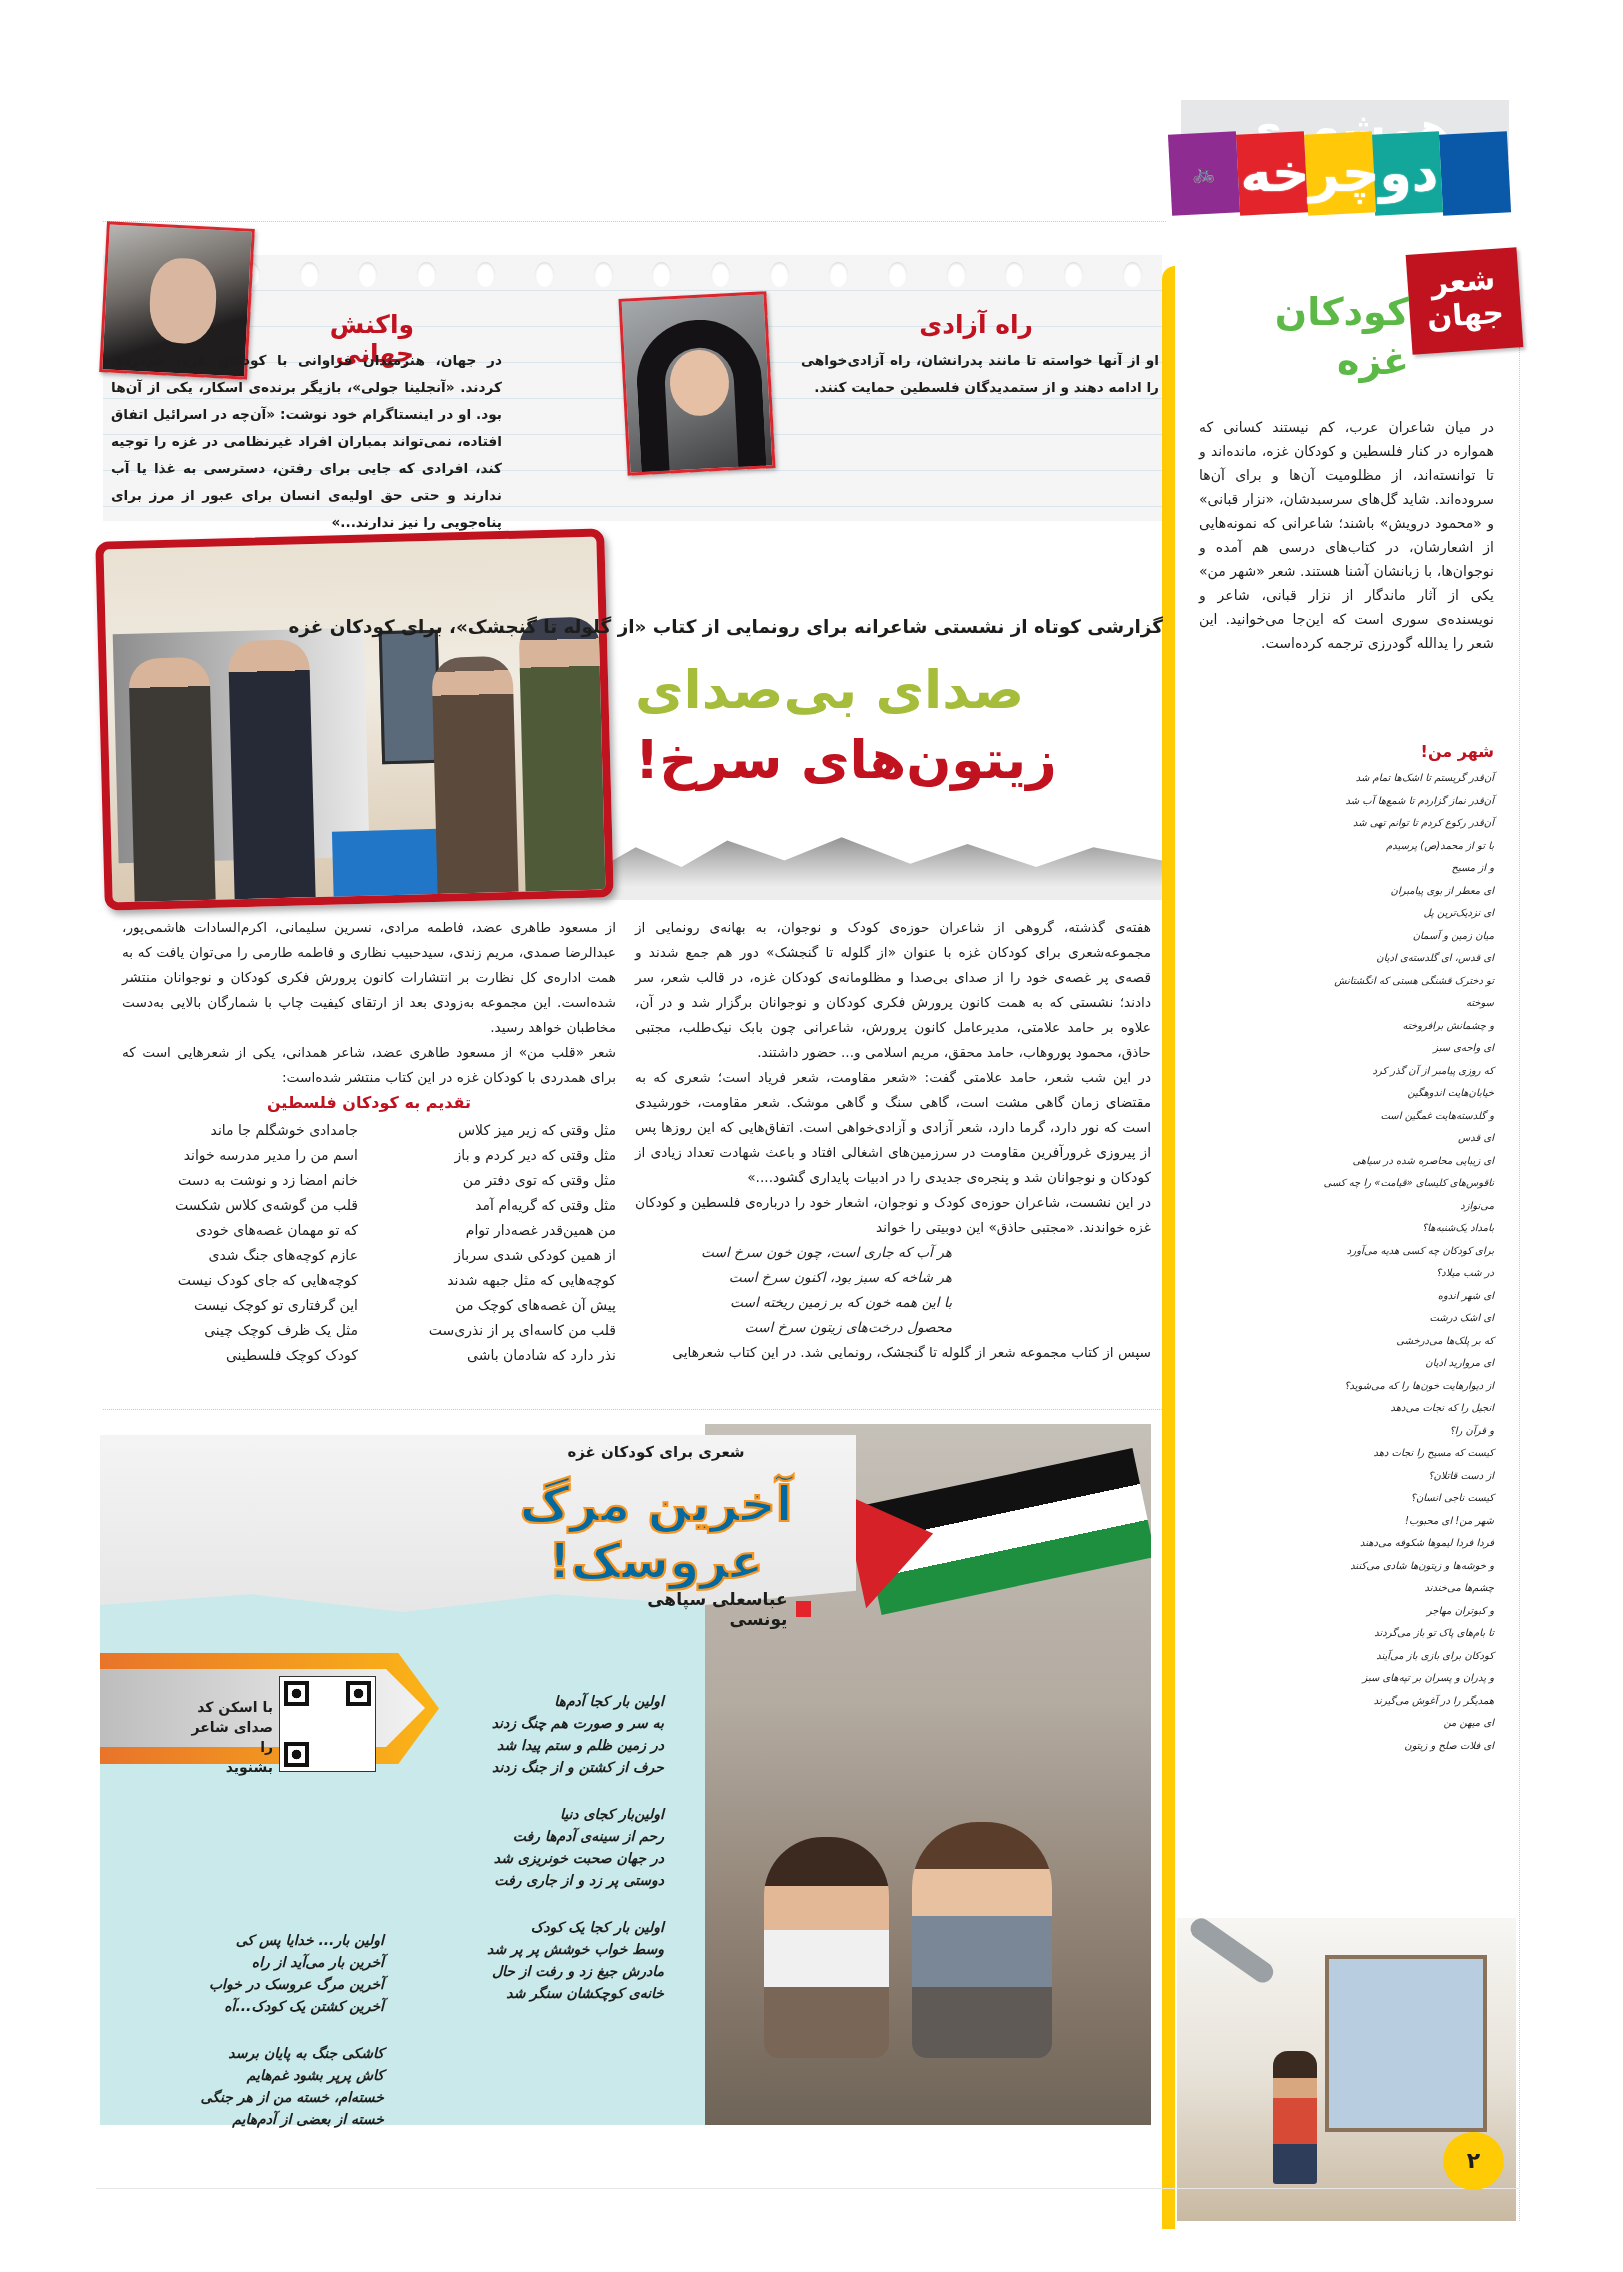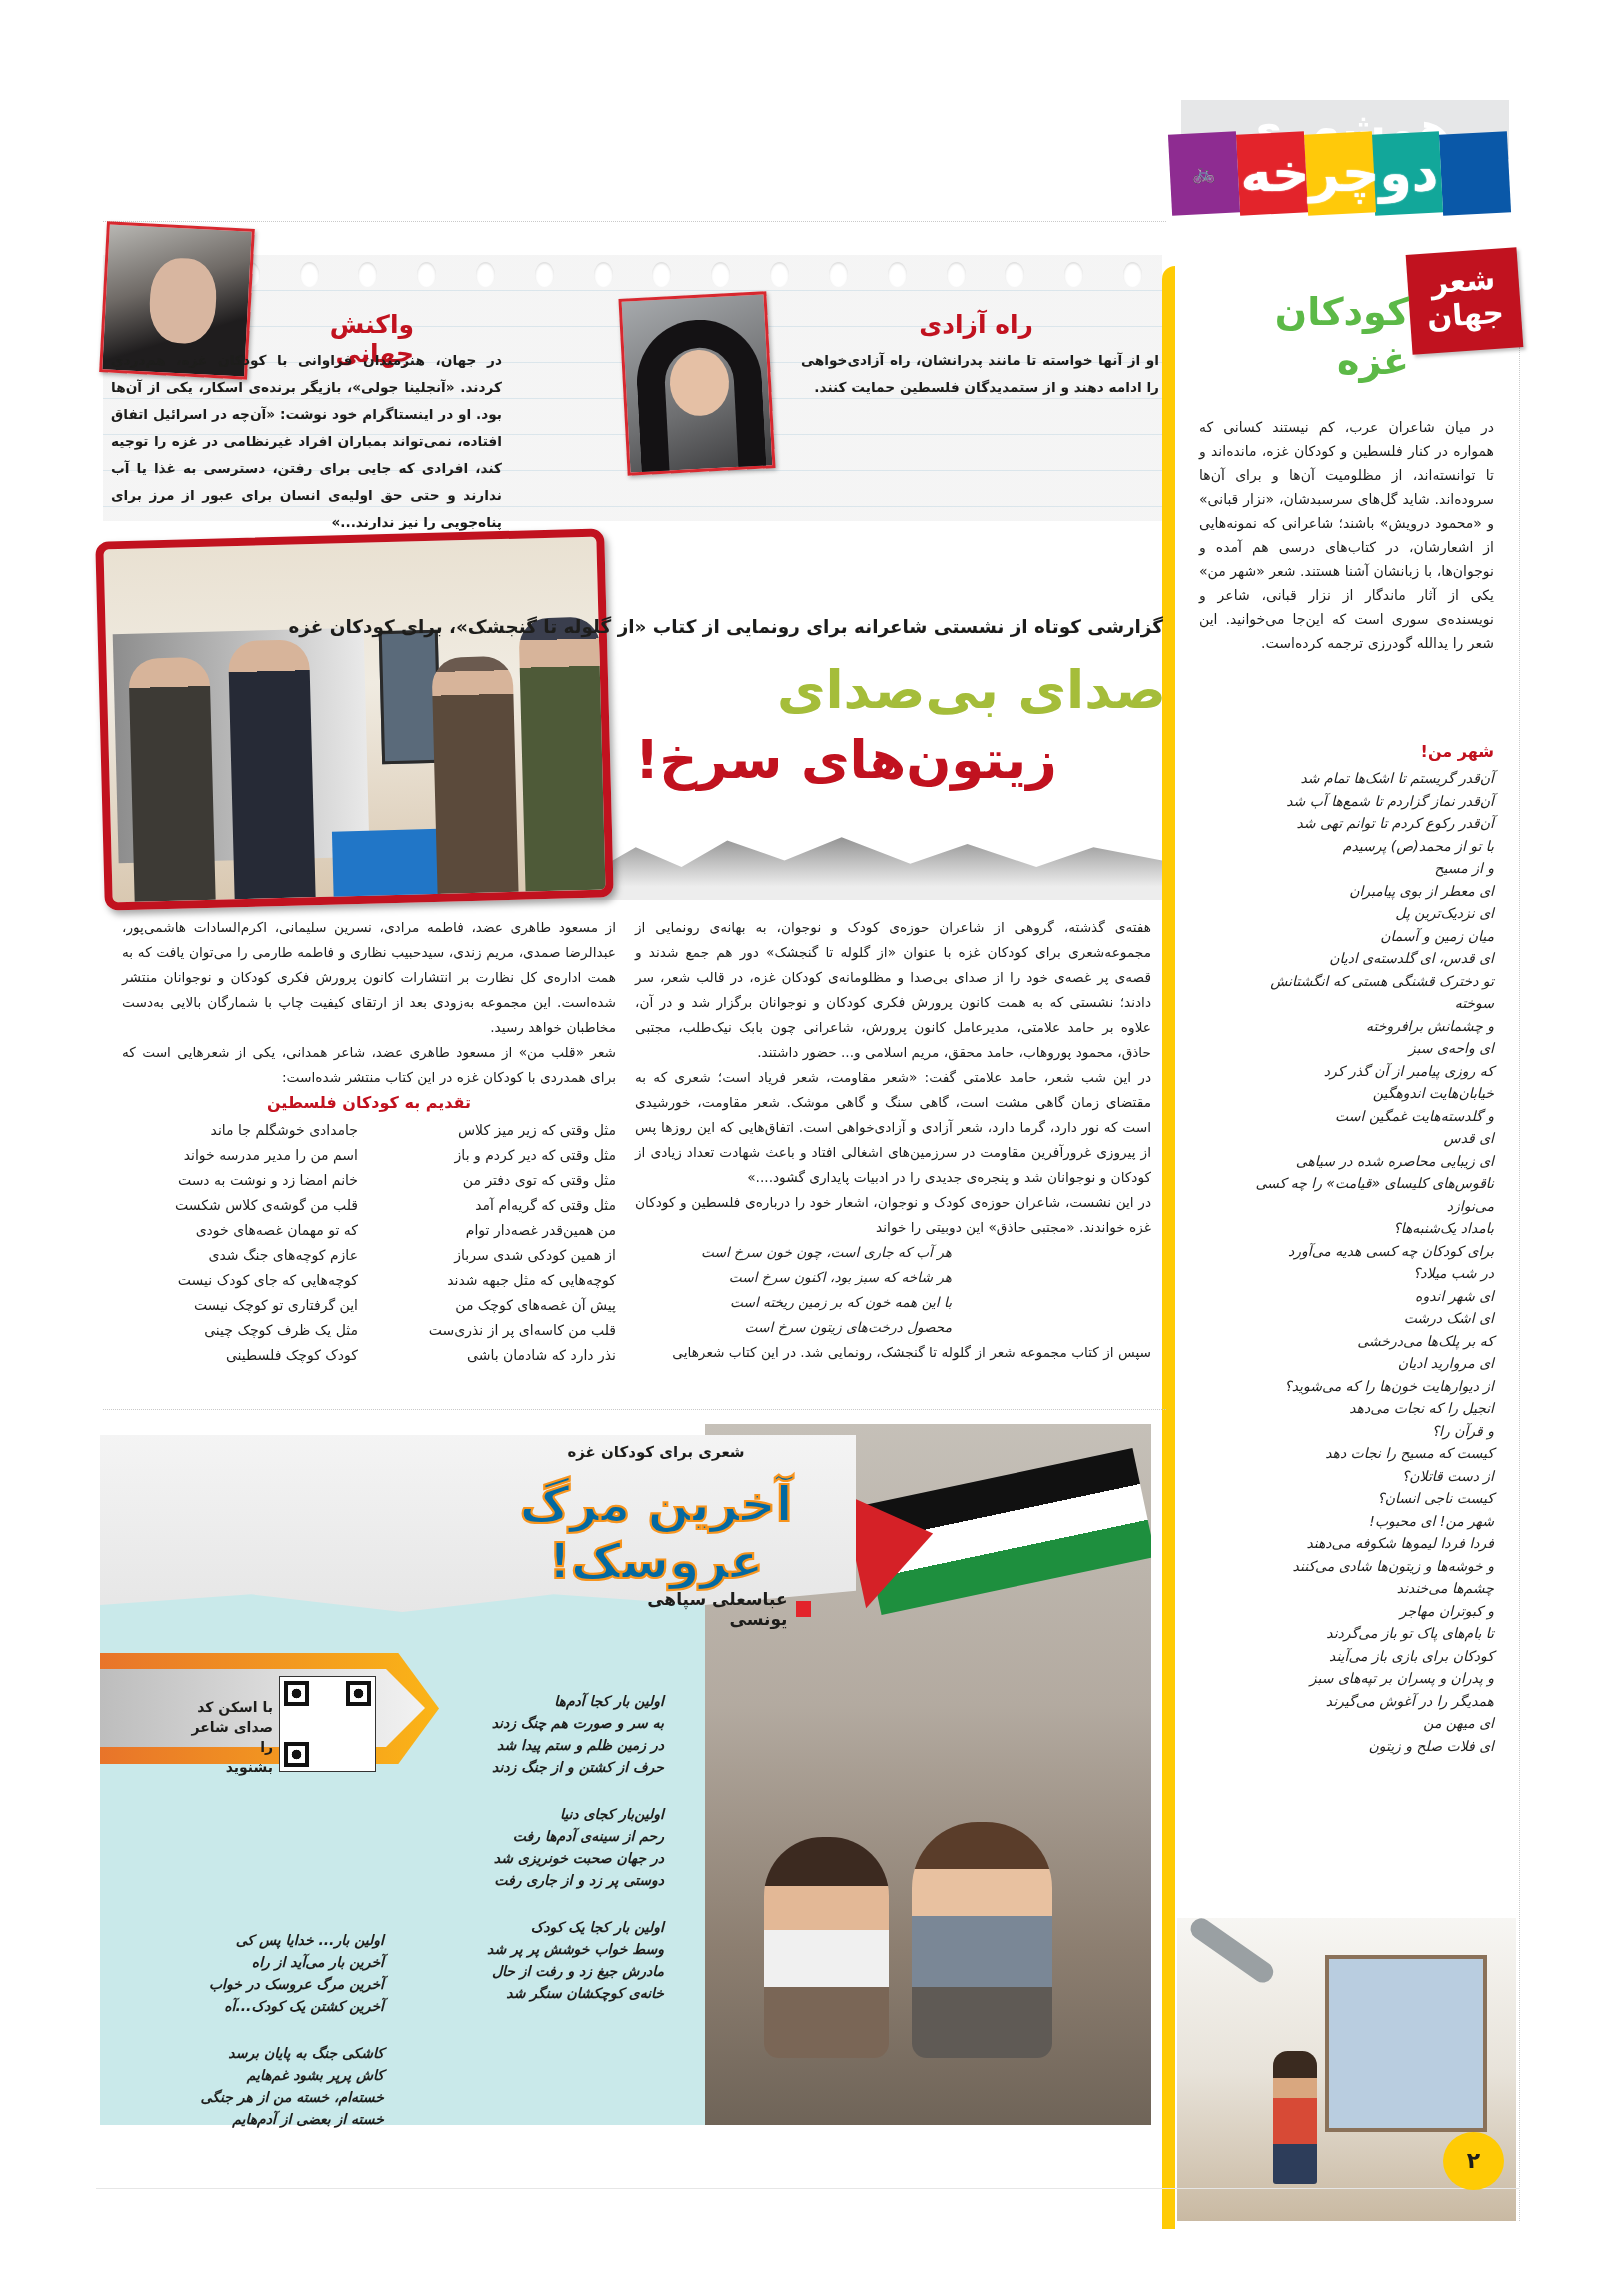--- a/index.html
+++ b/index.html
@@ -17,21 +17,21 @@
   .logo .t1 { background:#0a58a8; } .logo .t2 { background:#12a79a; } .logo .t3 { background:#ffc90a; }
   .logo .t4 { background:#e3242b; } .logo .t5 { background:#8e2c91; }
 
   
   .yellow-bar { left: 1162px; top: 266px; width: 13.3px; height: 1963px; background: #ffcb05; border-radius: 22px 0 0 0; }
   .right-dotted { left: 1519px; top: 347px; width: 0; height: 1874px; }
   .shear-tag { left: 1409px; top: 251px; width: 111px; height: 100px; background:#c1121f; color:#fff; font-weight:bold; font-size: 29.5px; line-height: 34px; text-align:center; padding-top: 13.3px; transform: rotate(-4deg); box-shadow: 2.2px 3px 3.7px rgba(0,0,0,0.25); }
   .green-title { left: 1195px; top: 288px; width: 214px; color:#5cb947; font-weight:bold; font-size: 38px; line-height: 49px; text-align:right; }
   .intro { left: 1199px; top: 415px; width: 295px; font-size: 14px; line-height: 24px; text-align: justify; }
   .poem-title { left: 1199px; top: 742px; width: 295px; color:#c1121f; font-weight:bold; font-size: 16px; }
-  .poem { left: 1199px; top: 767px; width: 295px; font-style: italic; font-size: 14px; line-height: 22.5px; text-align: right; }
+  .poem { left: 1199px; top: 767px; width: 295px; font-style: italic; font-size: 10px; line-height: 22.5px; text-align: right; }
   .poem div { white-space: nowrap; }
   .poem-photo { left: 1177px; top: 1918px; width: 339px; height: 303px; background: linear-gradient(180deg, #f7f6f3 0%, #e8e3da 50%, #c9b9a2 100%); overflow:hidden; }
   .poem-photo .wall { position:absolute; left: 148px; top: 37px; width: 162px; height: 177px; background:#b9cde0; border: 4.4px solid #8a7159; }
   .poem-photo .missile { position:absolute; left: 7.4px; top: 22px; width: 96px; height: 20.7px; background:#9aa0a3; border-radius: 10.3px; transform: rotate(35deg); }
   .poem-photo .kid { position:absolute; left: 96px; top: 133px; width: 44px; height: 133px; background: linear-gradient(180deg,#3a2a1f 0 20%, #d9a77f 20% 35%, #d74a36 35% 70%, #2d3d5a 70%); border-radius: 14.8px 14.8px 3px 3px; }
 
   
   .notebook { left: 103px; top: 255px; width: 1059px; height: 266px; background: repeating-linear-gradient(180deg, #f4f4f4 0 35px, #d9e4ea 35px 36px); opacity: 0.95; }
   .top-dotted { left: 103px; top: 221px; width: 1063px; height: 0; }
   .holes { left: 103px; top: 262px; width: 1059px; height: 29.5px; display:flex; justify-content: space-around; }
@@ -48,21 +48,21 @@
   .t-zeinab { left: 812px; top: 310px; width: 221px; text-align:right; }
   .x-zeinab { left: 801px; top: 347px; width: 358px; }
 
   
   .report-photo { left: 100px; top: 535px; width: 509px; height: 369px; border: 8.9px solid #c1121f; border-radius: 13.3px; background: linear-gradient(180deg, #e9e1d2 0%, #f0ebe1 40%, #d9c8b1 100%); transform: rotate(-1.5deg); box-shadow: 3px 4.4px 7.4px rgba(0,0,0,0.35); overflow:hidden; }
   .report-photo .screen { position:absolute; left: 7.4px; top: 85px; width: 251px; height: 229px; background: linear-gradient(90deg,#8d8d8d,#e9e9e9); }
   .report-photo .frame { position:absolute; left: 273px; top: 89px; width: 59px; height: 133px; background:#5a6a7a; border: 3px solid #2a2a2a; }
   .report-photo .man { position:absolute; bottom: 0; width: 81px; background: linear-gradient(180deg,#d7b49a 0 12%, #3d3a35 12% 100%); border-radius: 29.5px 29.5px 0 0; }
   .report-photo .stand { position:absolute; left: 221px; top: 288px; width: 107px; height: 96px; background: #2176c7; }
   .kicker { left: 635px; top: 616px; width: 930px; font-weight:bold; font-size: 18.4px; text-align: right; white-space: nowrap; }
-  .big-green { left: 635px; top: 657px; width: 531px; text-align:right; color:#a5bd3a; font-weight:bold; font-size: 53px; line-height: 66px; }
+  .big-green { left: 635px; top: 657px; width: 531px; text-align:left; color:#a5bd3a; font-weight:bold; font-size: 53px; line-height: 66px; }
   .big-red { left: 635px; top: 727px; width: 531px; text-align:left; color:#c1121f; font-weight:bold; font-size: 53px; line-height: 66px; }
   .torn { left: 590px; top: 834px; width: 572px; height: 66px; background: linear-gradient(180deg,#8e8e8e 0%, #ededed 80%); clip-path: polygon(0 60%,8% 20%,16% 50%,24% 10%,34% 40%,44% 5%,56% 45%,66% 15%,78% 50%,88% 20%,100% 40%,100% 100%,0 100%); }
   .col-text { font-size: 13.7px; line-height: 25px; text-align: justify; }
   .rep-col1 { left: 635px; top: 915px; width: 516px; }
   .rep-col1 .verse { text-align: right; padding-right: 199px; font-style: italic; }
   .rep-col2 { left: 122px; top: 915px; width: 494px; }
   .dedication { color:#c1121f; font-weight:bold; font-size: 16px; text-align:center; line-height: 26.6px; }
   .qalb { left: 122px; top: 1118px; width: 494px; display:flex; justify-content: space-between; font-size: 14px; line-height: 25px; }
   .qalb .col { width: 236px; }
   .bottom-dotted { left: 103px; top: 1409px; width: 1063px; height: 0; }

